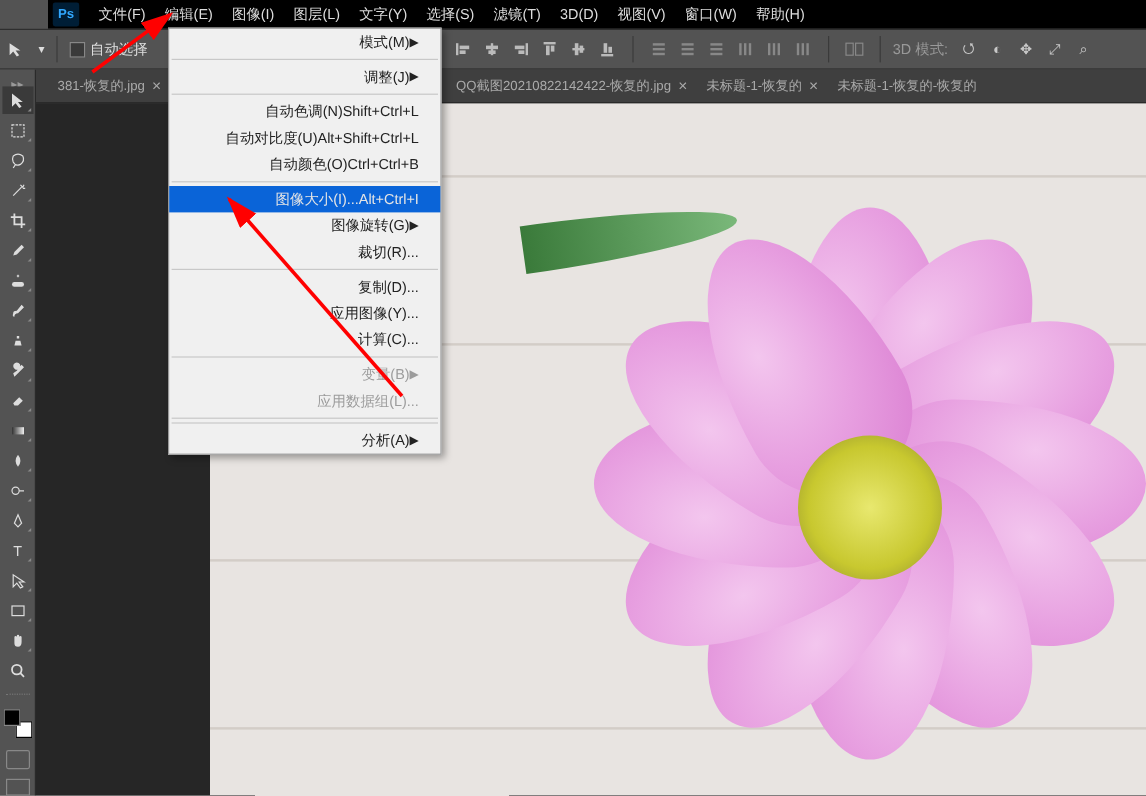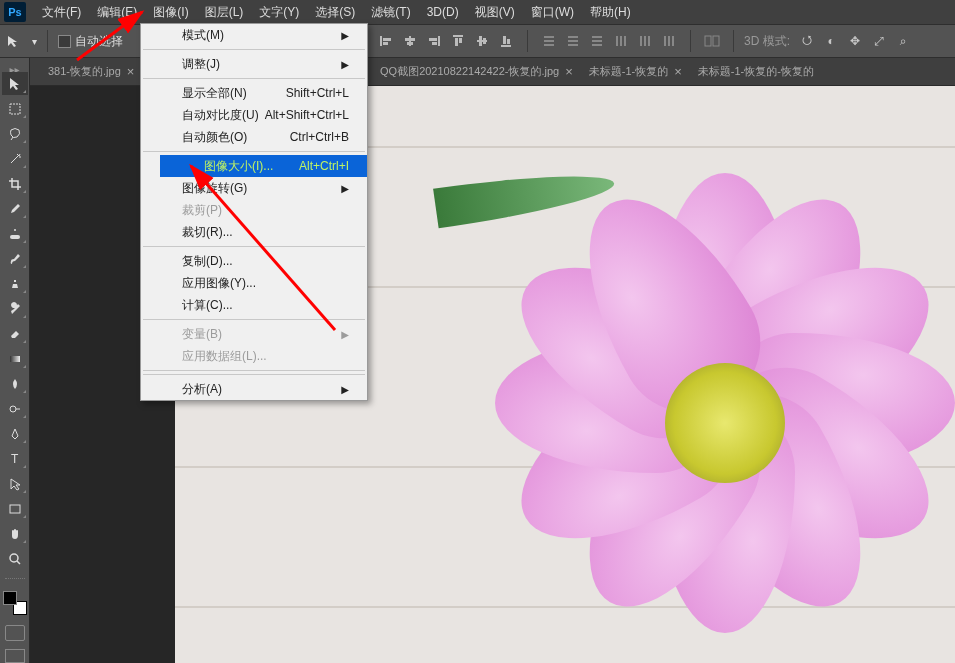--- a/index.html
+++ b/index.html
@@ -1,18 +1,18 @@
 <!DOCTYPE html>
 <html><head>
 <meta charset="utf-8">
 <style>
 * { margin: 0; padding: 0; box-sizing: border-box; font-family: "Microsoft YaHei", Arial, sans-serif; }
 body { background: #535353; width: 955px; height: 663px; overflow: hidden; position: relative; }
 
-.menubar { background: #404040; height: 24px; display: flex; align-items: center; padding: 0 4px; color: #ddd; font-size: 12px; }
+.menubar { background: #000000; height: 24px; display: flex; align-items: center; padding: 0 4px; color: #ddd; font-size: 12px; margin-left: 40px; }
 .ps-logo { width: 22px; height: 20px; background: #001e36; color: #31a8ff; display: inline-flex; align-items: center; justify-content: center; font-weight: bold; font-size: 11px; border-radius: 2px; margin-right: 8px; }
 .menu-item { padding: 3px 8px; cursor: pointer; white-space: nowrap; }
 
 .options-bar { background: #535353; height: 34px; border-top: 1px solid #2e2e2e; border-bottom: 1px solid #2e2e2e; display: flex; align-items: center; padding: 0 6px; color: #ddd; font-size: 12px; gap: 6px; }
 .tool-cursor { width: 20px; height: 14px; display: inline-block; position: relative; }
 .divider-v { width: 1px; height: 22px; background: #3a3a3a; margin: 0 4px; }
 .checkbox-wrap { display: flex; align-items: center; gap: 4px; }
 .checkbox { width: 13px; height: 13px; border: 1px solid #888; background: #3a3a3a; }
 .opt-btn { width: 22px; height: 22px; display: inline-flex; align-items: center; justify-content: center; color: #c8c8c8; }
 .opt-group { display: flex; align-items: center; gap: 2px; }
@@ -34,23 +34,23 @@
 .canvas-area { position: absolute; left: 30px; top: 86px; right: 0; bottom: 0; background: #262626; overflow: hidden; }
 .photo { position: absolute; left: 145px; top: 0; right: 0; bottom: 0; background: #e8e4e1; }
 .flower { position: absolute; right: -30px; bottom: -20px; width: 520px; height: 520px; }
 .petal { position: absolute; background: radial-gradient(ellipse at 30% 40%, #f3c6ee 0%, #e79fe0 50%, #d97bd0 100%); border-radius: 50% 50% 50% 50% / 70% 70% 30% 30%; transform-origin: 50% 100%; }
 .center { position: absolute; width: 120px; height: 120px; left: 200px; top: 200px; background: radial-gradient(circle, #e8e86f 0%, #c8c82f 60%, #8a8a30 100%); border-radius: 50%; }
 .leaf { position: absolute; left: 260px; top: 90px; width: 180px; height: 40px; background: linear-gradient(90deg, #3a7a3a, #7ab87a); border-radius: 0 100% 100% 0 / 0 50% 50% 0; transform: rotate(-8deg); }
 .wood-line { position: absolute; background: rgba(180,170,160,0.4); }
 
 
 .dropdown { position: absolute; left: 140px; top: 23px; width: 228px; background: #f0f0f0; border: 1px solid #999; box-shadow: 3px 3px 6px rgba(0,0,0,0.35); font-size: 12px; color: #222; z-index: 100; }
-.dd-item { display: flex; align-items: center; justify-content: space-between; padding: 4px 18px 4px 22px; cursor: pointer; white-space: nowrap; height: 22px; margin-left: 19px; }
+.dd-item { display: flex; align-items: center; justify-content: flex-end; padding: 4px 18px 4px 22px; cursor: pointer; white-space: nowrap; height: 22px; }
 .dd-item.disabled { color: #9c9c9c; cursor: default; }
-.dd-item.highlight { background: #0a64d8; color: #bef264; padding-left: 44px; }
+.dd-item.highlight { background: #0a64d8; color: #e5e5e5; padding-left: 44px; }
 .dd-item .arrow { font-size: 10px; }
 .dd-sep { border-top: 1px solid #c8c8c8; margin: 3px 2px; }
 
 
 .arrow-anno { position: absolute; pointer-events: none; z-index: 200; }
 
 svg { display: block; }
 </style>
 </head>
 <body>
@@ -384,42 +384,39 @@
       <span>模式(M)</span>
       <span class="arrow">▶</span>
     </div>
     <div class="dd-sep"></div>
     <div class="dd-item">
       <span>调整(J)</span>
       <span class="arrow">▶</span>
     </div>
     <div class="dd-sep"></div>
     <div class="dd-item">
-      <span>显示全部(N)</span>
+      <span>自动色调(N)</span>
       <span>Shift+Ctrl+L</span>
     </div>
     <div class="dd-item">
       <span>自动对比度(U)</span>
       <span>Alt+Shift+Ctrl+L</span>
     </div>
     <div class="dd-item">
       <span>自动颜色(O)</span>
       <span>Ctrl+Ctrl+B</span>
     </div>
     <div class="dd-sep"></div>
     <div class="dd-item highlight">
       <span>图像大小(I)...</span>
       <span>Alt+Ctrl+I</span>
     </div>
     <div class="dd-item">
       <span>图像旋转(G)</span>
       <span class="arrow">▶</span>
-    </div>
-    <div class="dd-item disabled">
-      <span>裁剪(P)</span>
     </div>
     <div class="dd-item">
       <span>裁切(R)...</span>
     </div>
     <div class="dd-sep"></div>
     <div class="dd-item">
       <span>复制(D)...</span>
     </div>
     <div class="dd-item">
       <span>应用图像(Y)...</span>

